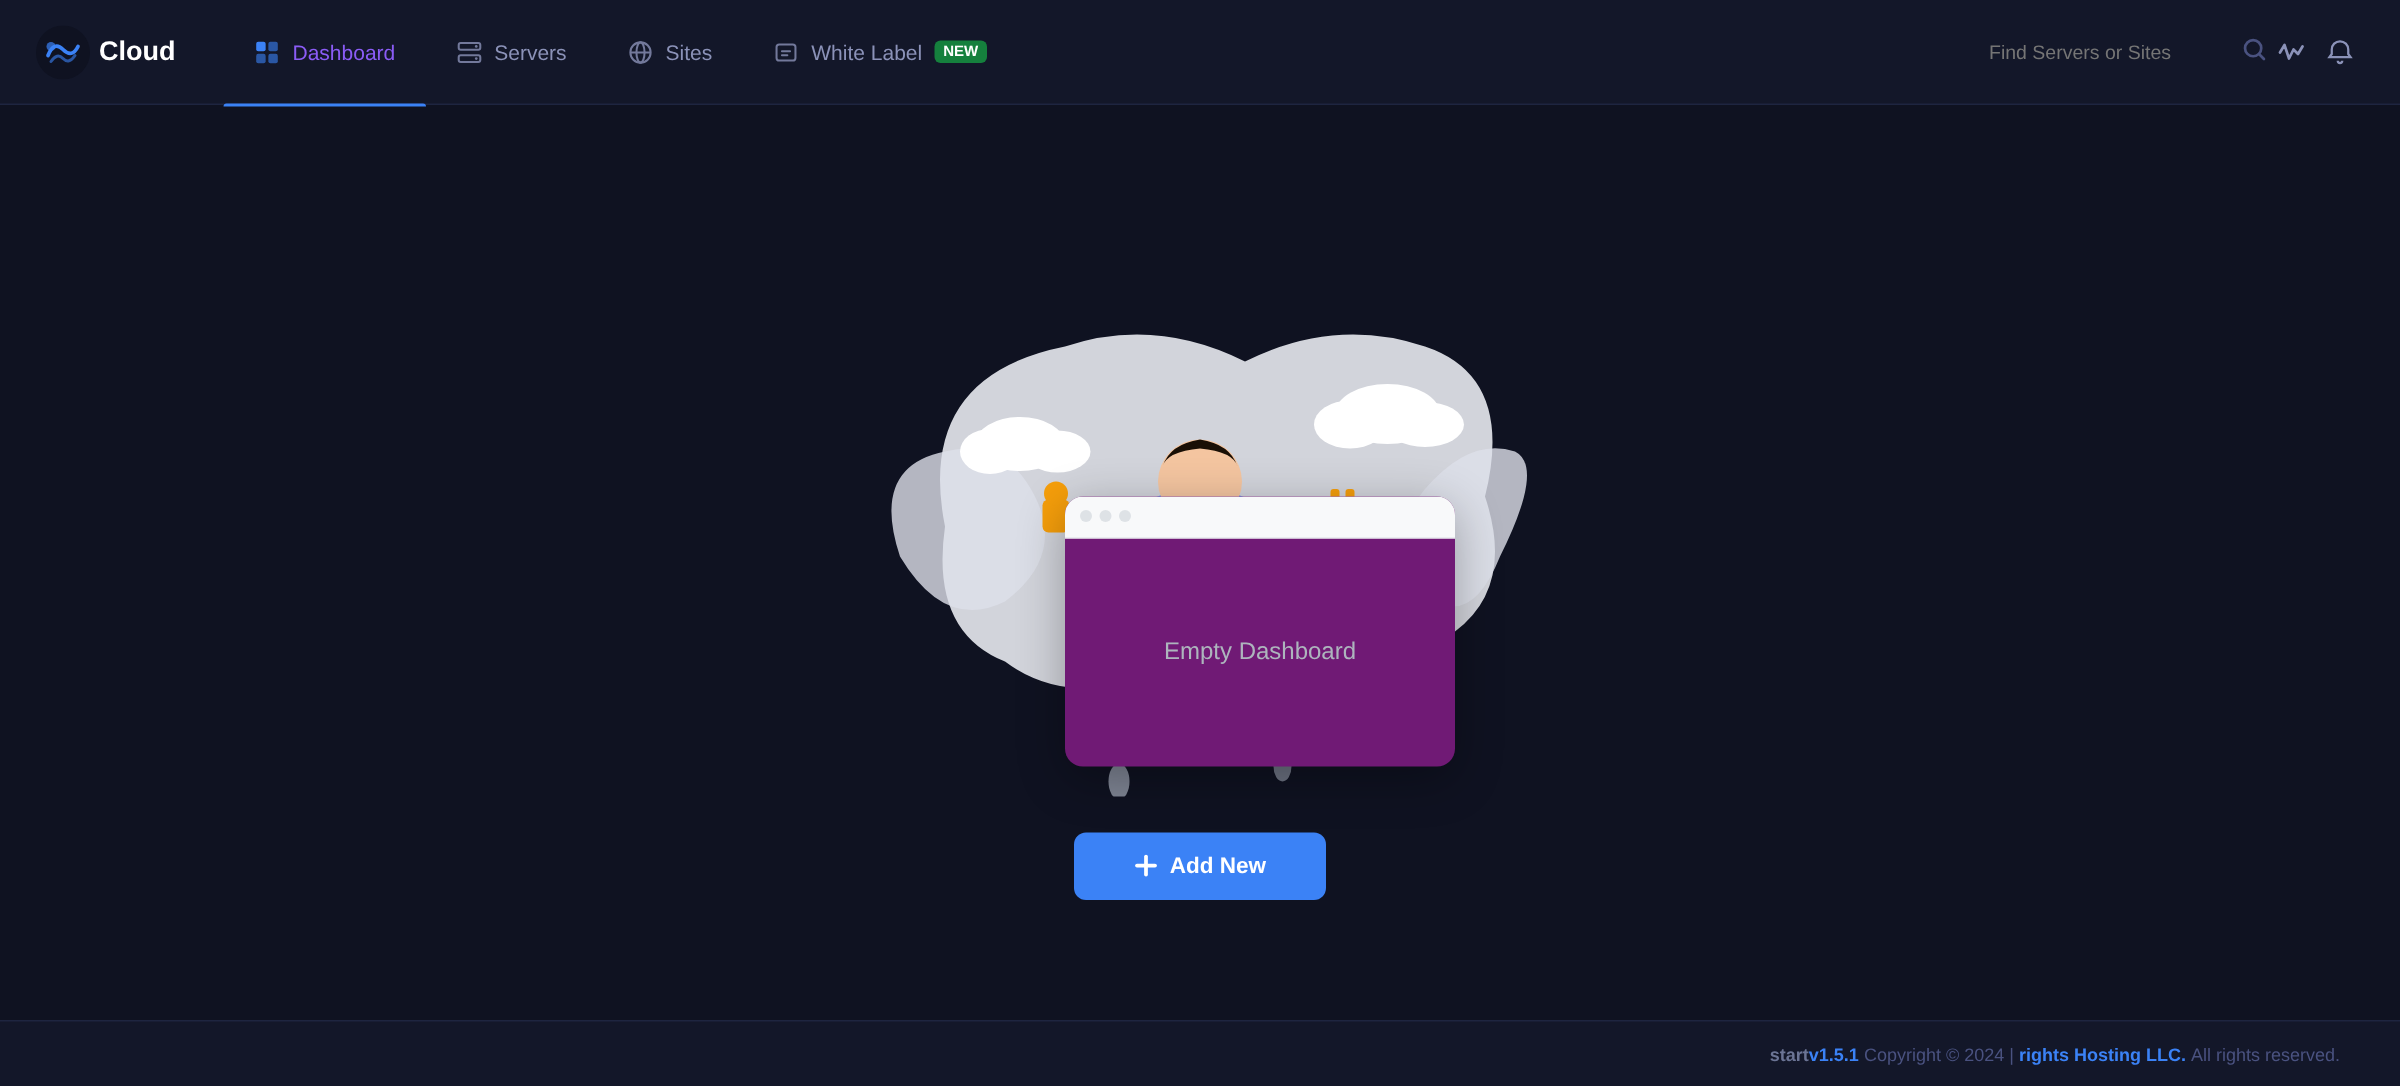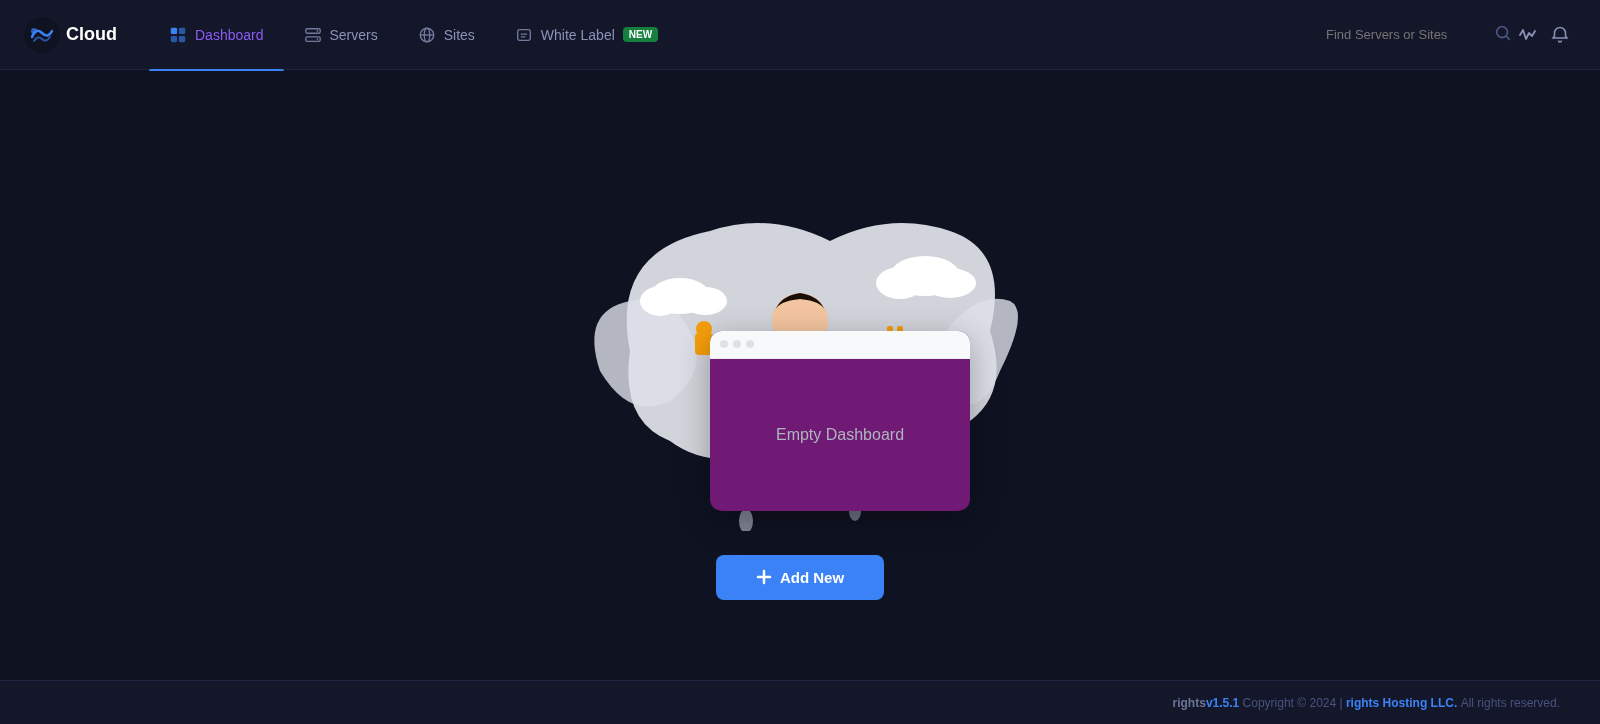--- a/index.html
+++ b/index.html
@@ -420,15 +420,15 @@
       <line x1="8" y1="2" x2="8" y2="14" stroke="white" stroke-width="2.5" stroke-linecap="round"></line>
       <line x1="2" y1="8" x2="14" y2="8" stroke="white" stroke-width="2.5" stroke-linecap="round"></line>
     </svg>
     <span>Add New</span>
   </button>
 
 </main>
 
 <footer class="footer">
   <span>
-    <span style="color:#6b7494; font-weight:600;">rights</span><span style="color:#3b82f6; font-weight:700;">v1.5.1</span>&nbsp;<span>Copyright © 2024 |</span>&nbsp;<span style="color:#3b82f6; font-weight:700;">rights Hosting LLC.</span>&nbsp;<span>All rights reserved.</span>
+    <span style="color:#6b7494; font-weight:600;">start</span><span style="color:#3b82f6; font-weight:700;">v1.5.1</span>&nbsp;<span>Copyright © 2024 |</span>&nbsp;<span style="color:#3b82f6; font-weight:700;">rights Hosting LLC.</span>&nbsp;<span>All rights reserved.</span>
   </span>
 </footer>
 
 </body></html>

